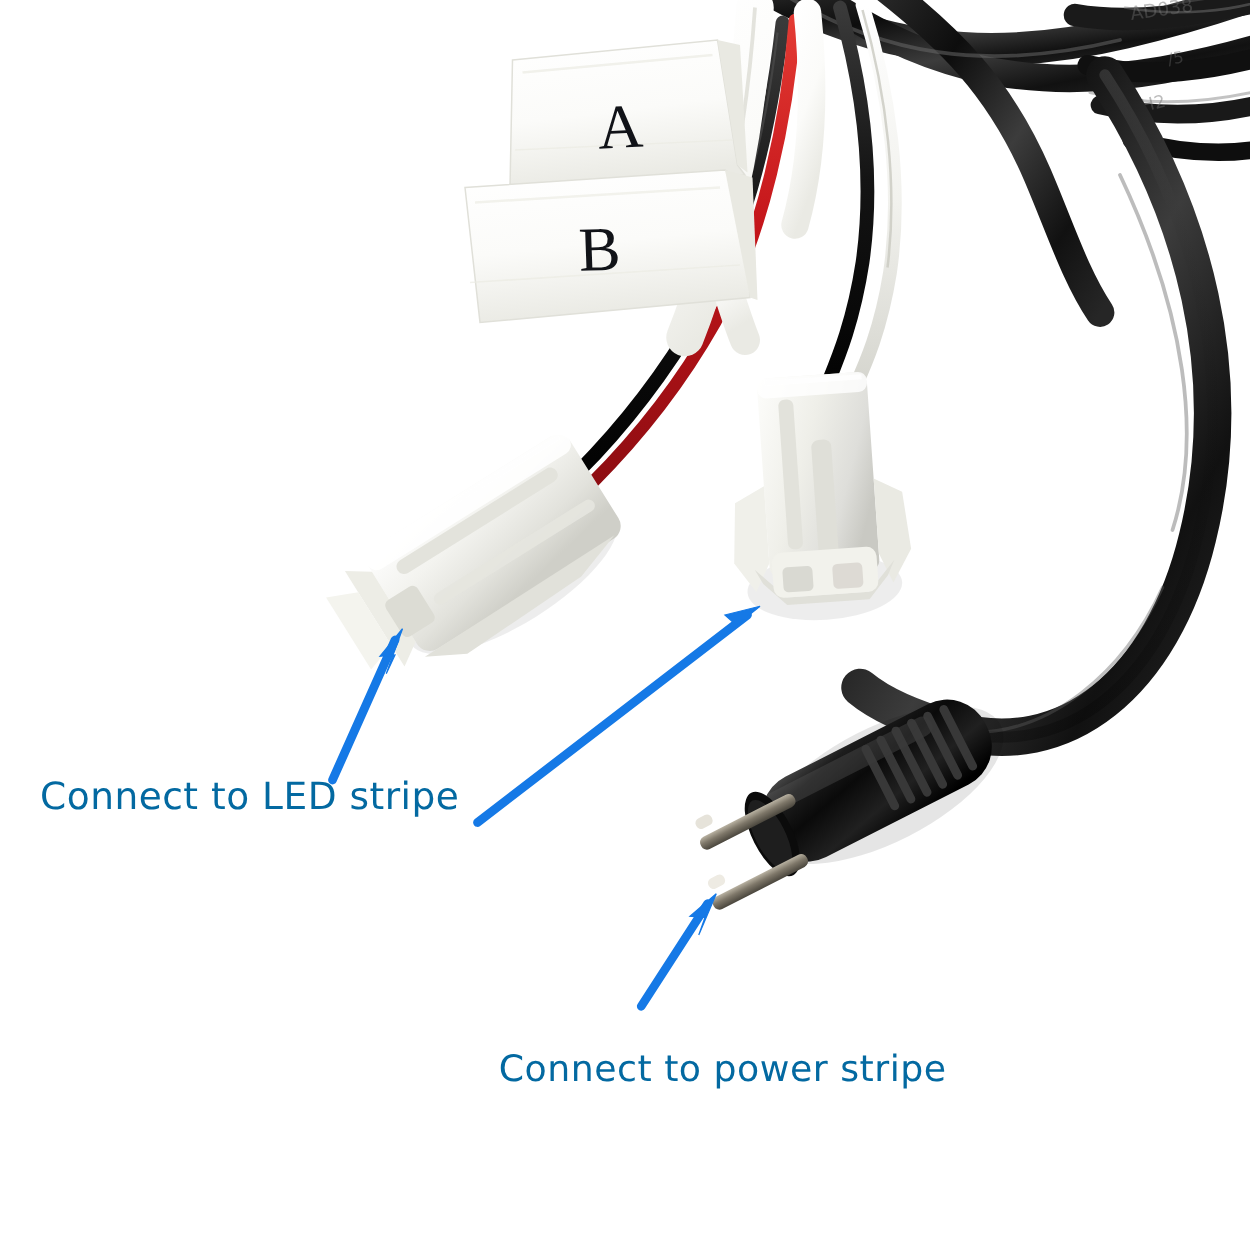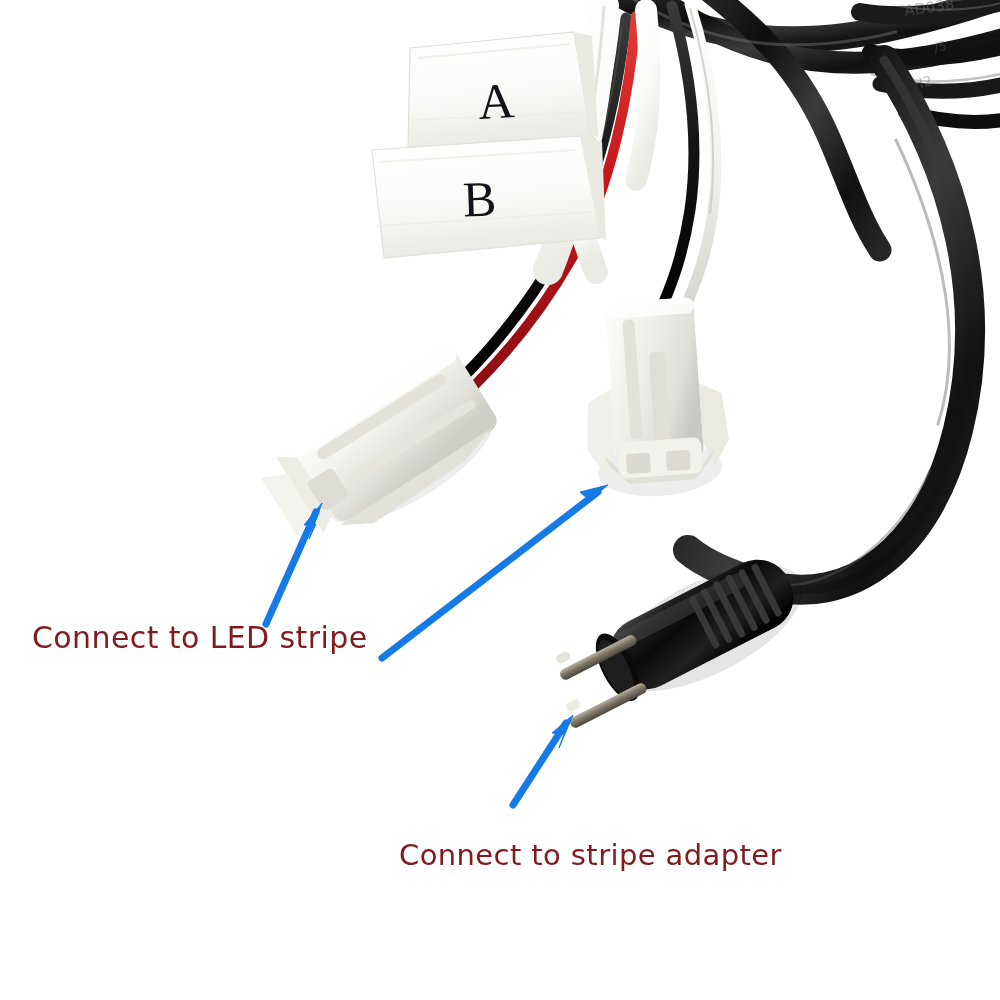--- a/index.html
+++ b/index.html
@@ -19,21 +19,21 @@
     overflow: hidden;
   }
   #photo {
     position: absolute;
     inset: 0;
     width: 1000px;
     height: 1000px;
   }
   .anno-text {
     position: absolute;
-    color: #7f1d1d;
+    color: #0369a1;
     font-family: "DejaVu Sans", sans-serif;
     font-weight: 400;
     letter-spacing: 0.4px;
     white-space: nowrap;
     user-select: none;
   }
   #label-led {
     left: 32px;
     top: 620px;
     font-size: 30px;
@@ -263,15 +263,15 @@
         <line x1="513" y1="805" x2="566" y2="723" stroke-width="7" stroke-linecap="round"></line>
         <path d="M573 715 L 552 733 L 564 734 L 559 748 Z" stroke-width="1"></path>
       </g>
     </g>
   </svg>
 
   <div class="tape-letter" id="tape-letter-a">A</div>
   <div class="tape-letter" id="tape-letter-b">B</div>
 
   <div class="anno-text" id="label-led">Connect to LED stripe</div>
-  <div class="anno-text" id="label-power">Connect to stripe adapter</div>
+  <div class="anno-text" id="label-power">Connect to power stripe</div>
 
 </div>
 
 </body></html>

